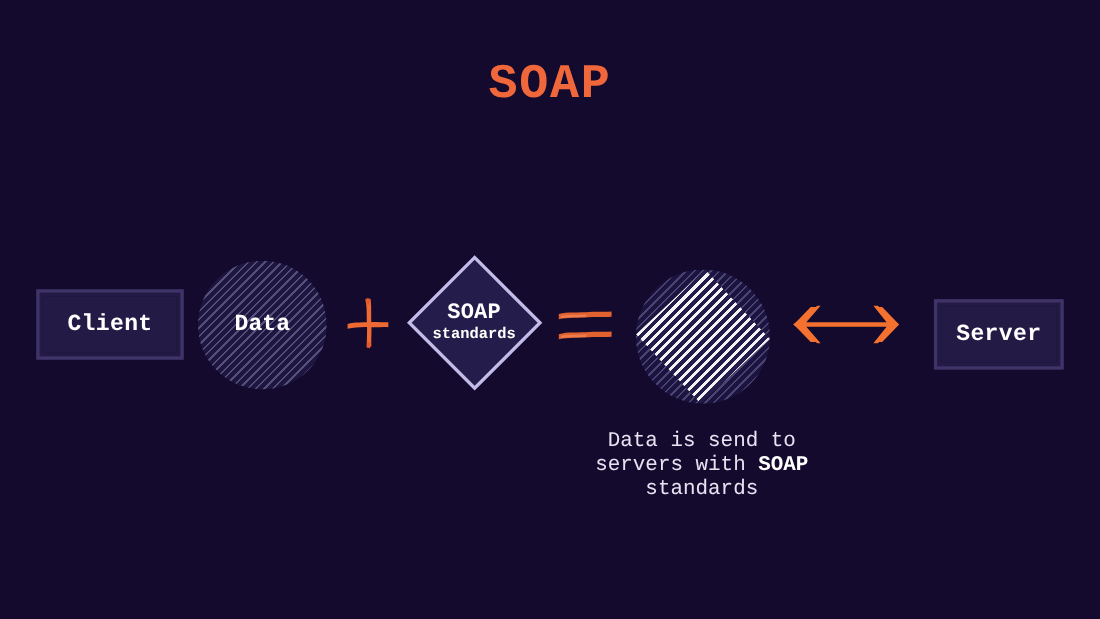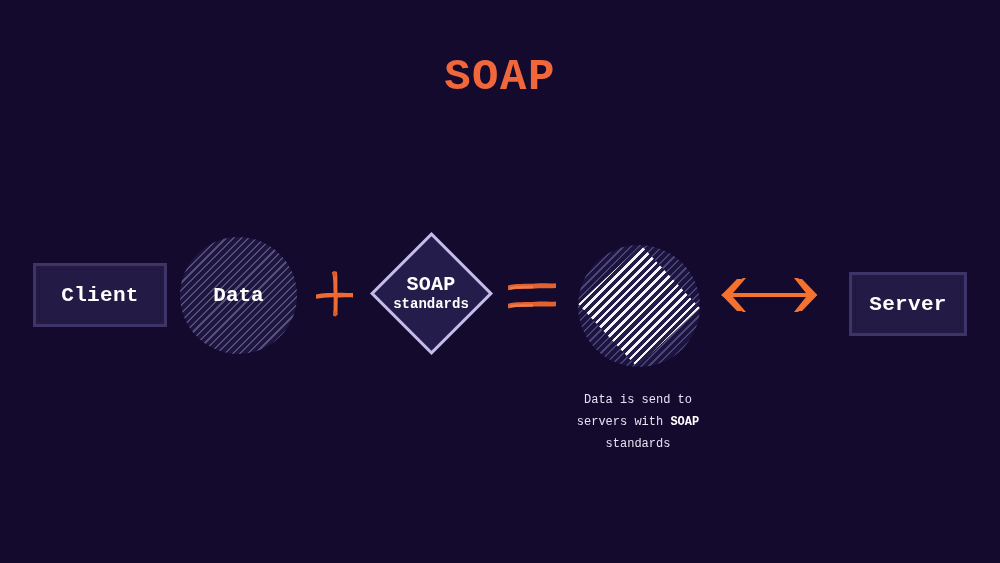--- a/index.html
+++ b/index.html
@@ -196,21 +196,21 @@
   }
 
   
   #result-caption {
     position: absolute;
     left: 538px;
     top: 389px;
     width: 200px;
     text-align: center;
     color: #e6e3f2;
-    font-size: 12px;
+    font-size: 19px;
     line-height: 22px;
   }
   #result-caption b {
     font-weight: bold;
     color: #ffffff;
   }
 
   
   #bidir-arrow {
     position: absolute;

